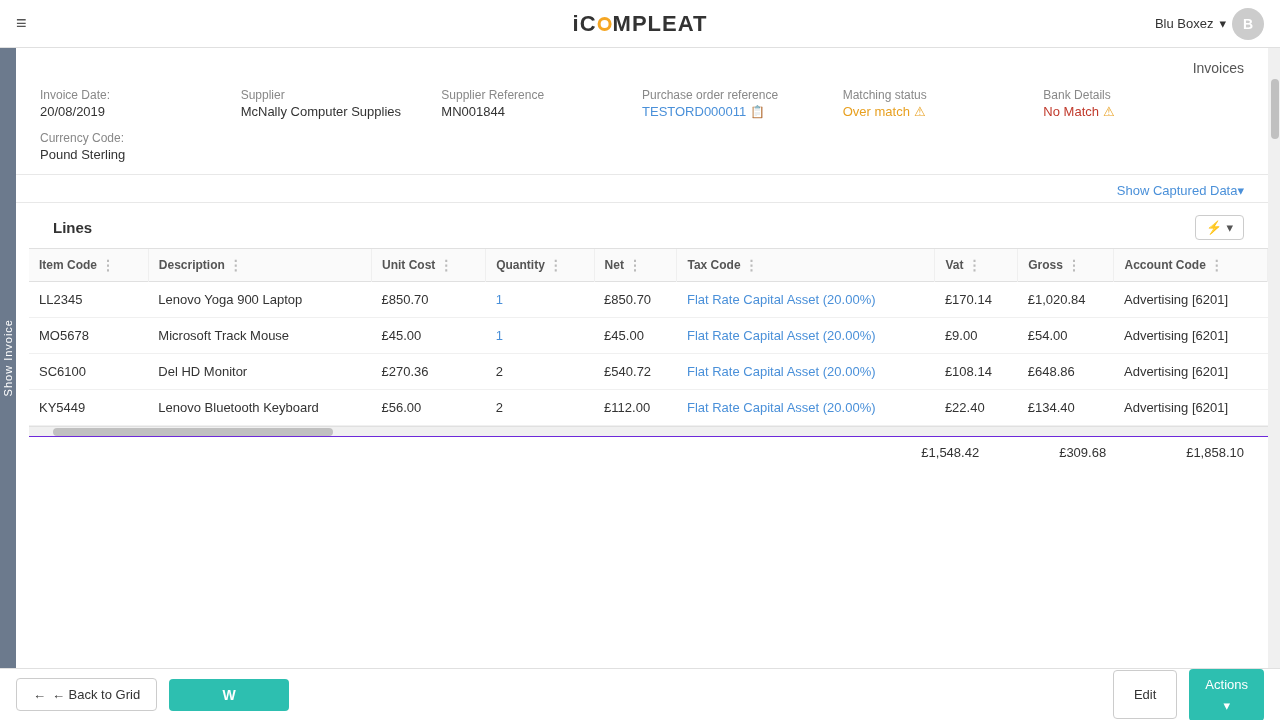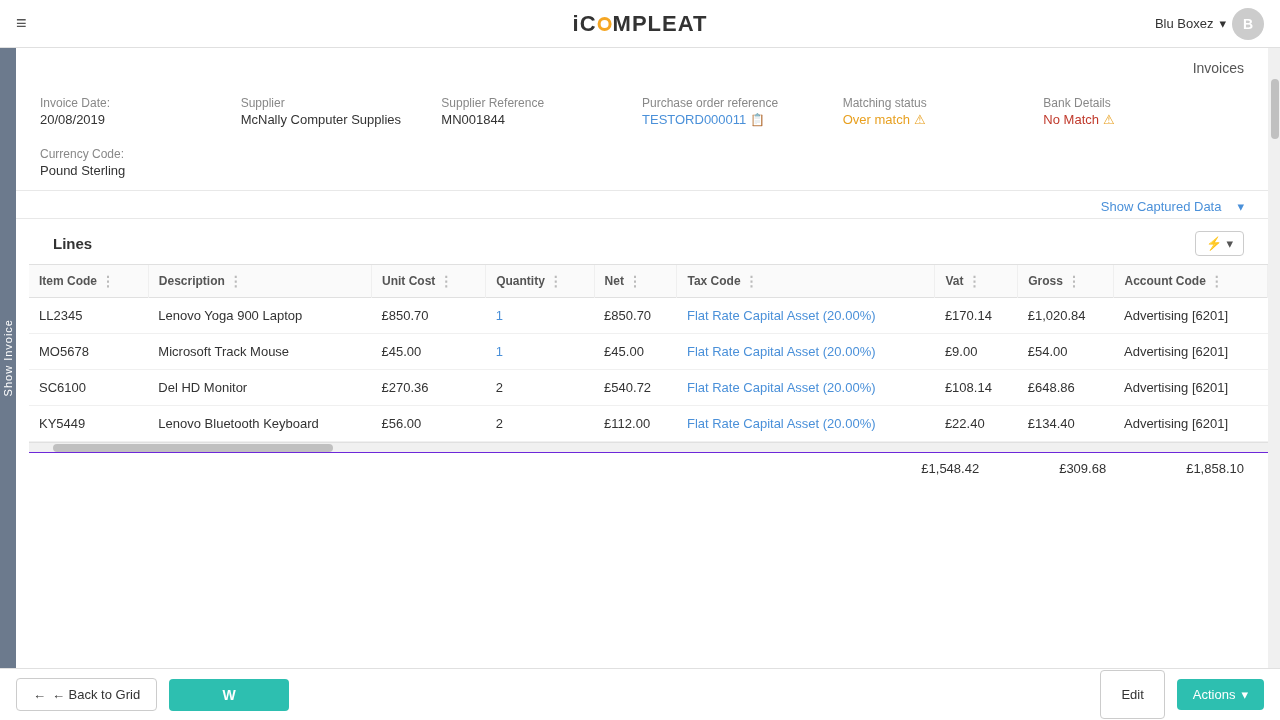--- a/index.html
+++ b/index.html
@@ -115,21 +115,20 @@
       margin-bottom: 12px;
     }
     .invoice-meta {
       display: flex;
       gap: 0;
       align-items: flex-start;
     }
     .meta-col {
       flex: 1;
       padding-right: 16px;
-      margin-top: 8px;
     }
     .meta-label {
       font-size: 12px;
       color: #888;
       margin-bottom: 2px;
     }
     .meta-value {
       font-size: 13px;
       color: #333;
       font-weight: 500;
@@ -149,21 +148,21 @@
       padding: 8px 24px 4px;
       border-bottom: 1px solid #e8e8e8;
     }
     .show-captured a {
       color: #4a90d9;
       text-decoration: none;
       font-size: 13px;
       cursor: pointer;
       display: inline-flex;
       align-items: center;
-      gap: 16px;
+      gap: 0;
     }
 
     
     .lines-section {
       padding: 0 0 0 13px;
     }
     .lines-header {
       display: flex;
       align-items: center;
       justify-content: space-between;
@@ -305,20 +304,21 @@
       background: #2dbfb0;
       border: none;
       border-radius: 4px;
       padding: 8px 16px;
       cursor: pointer;
       font-size: 13px;
       color: #fff;
       display: flex;
       align-items: center;
       gap: 6px;
+      flex-direction: column;
     }
     .warning-icon { color: #e8a020; }
     .copy-icon { color: #4a90d9; font-size: 12px; cursor: pointer; }
     .scroll-track-v {
       width: 10px;
       background: #f0f0f0;
       position: absolute;
       right: 0;
       top: 0;
       bottom: 0;

